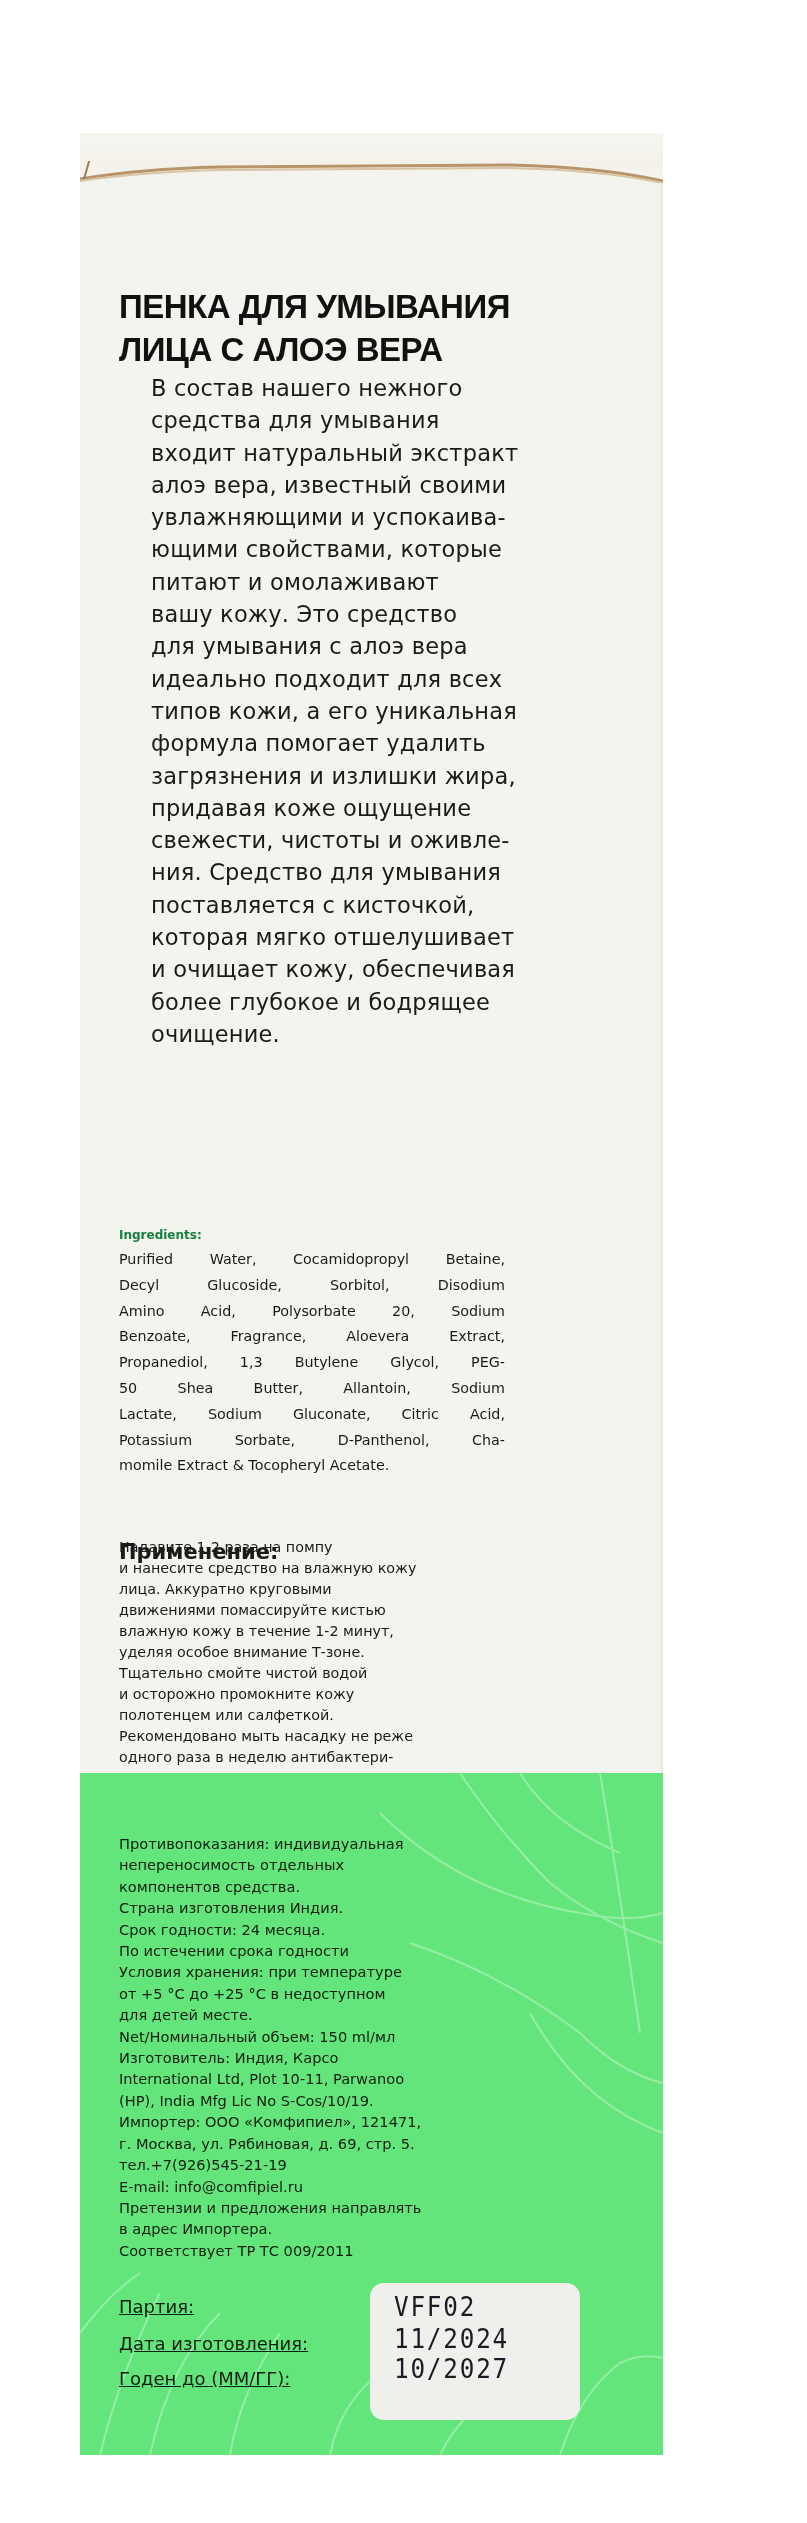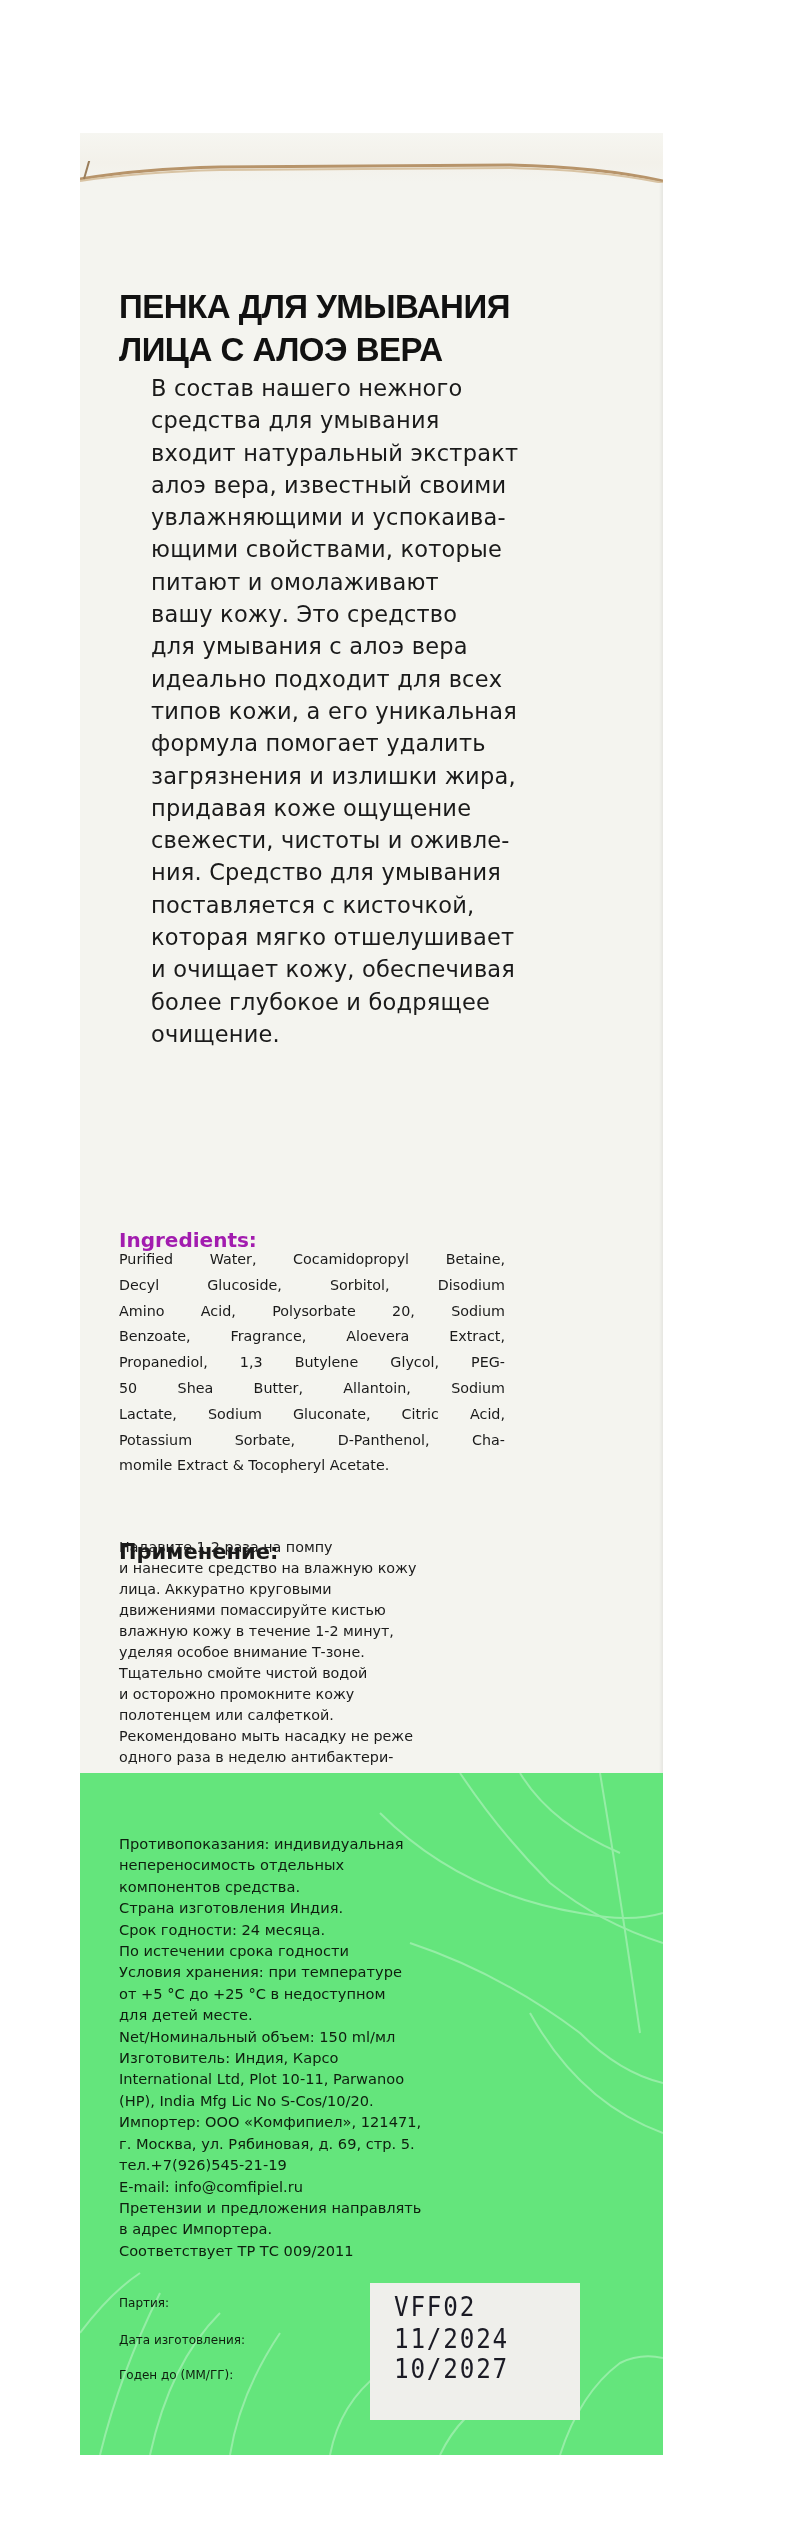--- a/index.html
+++ b/index.html
@@ -25,21 +25,21 @@
     font-size:33px; line-height:43px; letter-spacing:-0.5px; color:#111;
   }
   .desc {
     position:absolute; left:39px; top:239px; width:500px;
     font-family:"DejaVu Sans",sans-serif; font-size:22.5px; line-height:32.3px;
     color:#1a1a1a; letter-spacing:0.2px;
   }
   .desc div { white-space:nowrap;margin-left:32px; }
   .ing-title {
     position:absolute; left:39px; top:1095px;
-    font-family:"DejaVu Sans",sans-serif; font-weight:bold; font-size:20px; color:#a21caf;
+    font-family:"DejaVu Sans",sans-serif; font-weight:bold; font-size:12px; color:#15803d;
   }
   .ing {
     position:absolute; left:39px; top:1114px; width:386px;
     font-family:"DejaVu Sans",sans-serif; font-size:14.3px; line-height:25.8px; color:#1a1a1a;
   }
   .ing div { text-align:justify; text-align-last:justify; white-space:nowrap; }
   .ing div.last { text-align-last:left; }
   .use-title {
     position:absolute; left:39px; top:1383px;
     font-family:"DejaVu Sans",sans-serif; font-weight:bold; font-size:21px; color:#1a1a1a;margin-top:24px;
@@ -54,25 +54,26 @@
     background:#64e57c; overflow:hidden;
   }
   .green svg.leaves { position:absolute; left:0; top:0; }
   .info {
     position:absolute; left:39px; top:60px; width:500px;
     font-family:"DejaVu Sans",sans-serif; font-size:14.6px; line-height:21.4px; color:#0e1f0e;
   }
   .info div { white-space:nowrap; }
   .lot-label {
     position:absolute; left:39px;
-    font-family:"DejaVu Sans",sans-serif; font-size:12px; color:#0e1f0e;
+    font-family:"DejaVu Sans",sans-serif; font-size:18px; color:#0e1f0e;text-decoration:underline;
   }
   .stamp {
     position:absolute; left:290px; top:510px; width:210px; height:137px;
     background:#efefeb;
+    border-radius:14px;
   }
   .stamp-line {
     position:absolute; left:24px;
     font-family:"DejaVu Sans Mono","Liberation Mono",monospace;
     font-size:27px; letter-spacing:2px; color:#1b1b25; transform:scaleX(0.9); transform-origin:left;
   }
 </style>
 </head>
 <body>
 
@@ -167,21 +168,21 @@
       <div>компонентов средства.</div>
       <div>Страна изготовления Индия.</div>
       <div>Срок годности: 24 месяца.</div>
       <div>По истечении срока годности</div>
       <div>Условия хранения: при температуре</div>
       <div>от +5 °С до +25 °С в недоступном</div>
       <div>для детей месте.</div>
       <div>Net/Номинальный объем: 150 ml/мл</div>
       <div>Изготовитель: Индия, Карсо</div>
       <div>International Ltd, Plot 10-11, Parwanoo</div>
-      <div>(HP), India Mfg Lic No S-Cos/10/20.</div>
+      <div>(HP), India Mfg Lic No S-Cos/10/19.</div>
       <div>Импортер: ООО «Комфипиел», 121471,</div>
       <div>г. Москва, ул. Рябиновая, д. 69, стр. 5.</div>
       <div>тел.+7(926)545-21-19</div>
       <div>E-mail: info@comfipiel.ru</div>
       <div>Претензии и предложения направлять</div>
       <div>в адрес Импортера.</div>
       <div>Соответствует ТР ТС 009/2011</div>
     </div>
 
     <div class="lot-label" style="top:523px;">Партия:</div>

